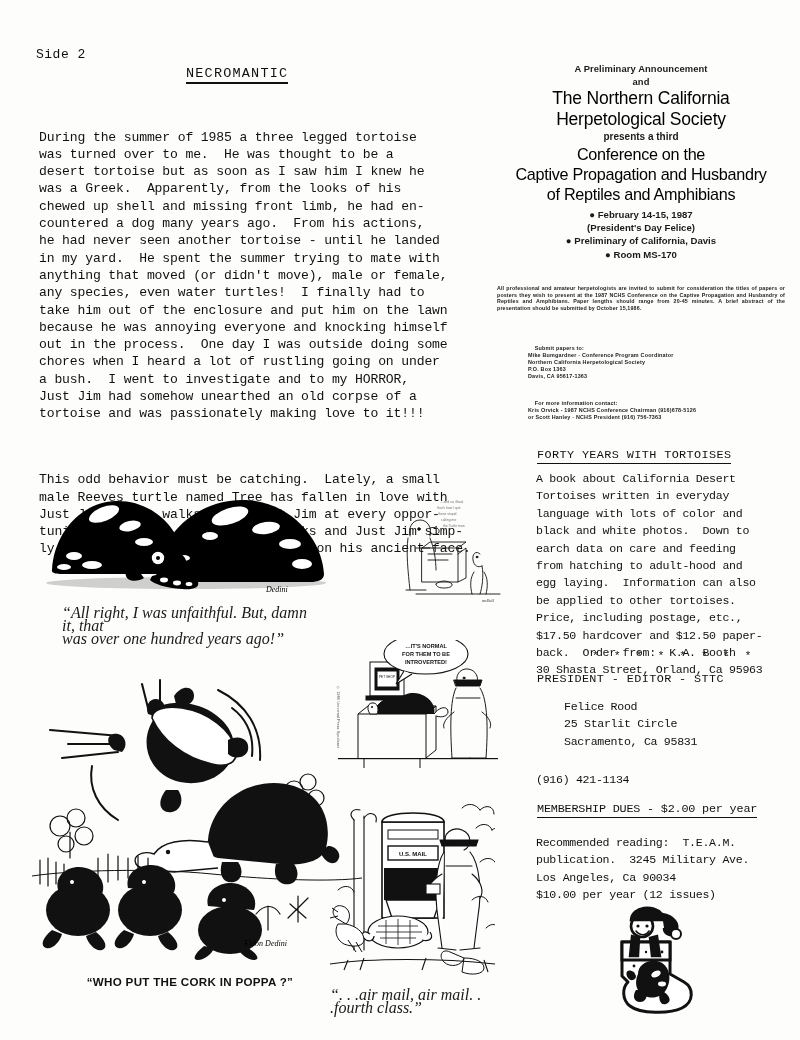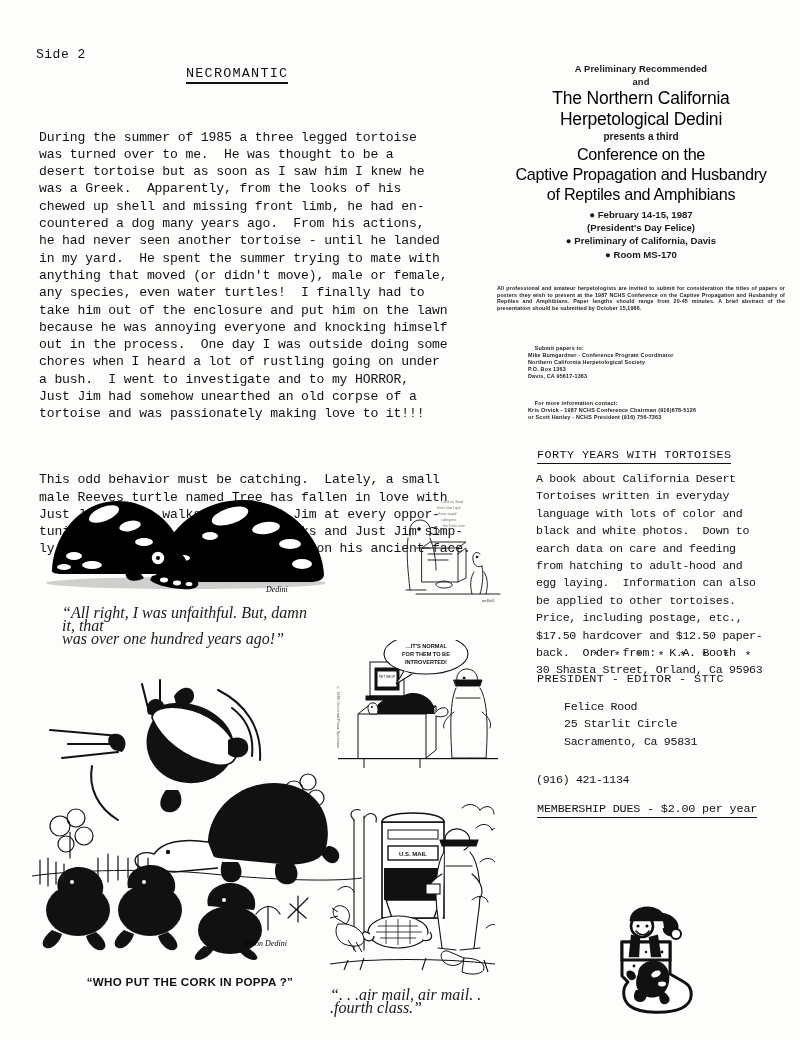--- a/index.html
+++ b/index.html
@@ -147,24 +147,24 @@
 Just Jim had somehow unearthed an old corpse of a
 tortoise and was passionately making love to it!!!</p>
     <p>This odd behavior must be catching.  Lately, a small
 male Reeves turtle named Tree has fallen in love with
 Just Jim.  Tree walks up to Just Jim at every oppor-
 tunity and gently nuzzles his cheeks and Just Jim simp-
 ly stands still with a puzzled look on his ancient face.</p>
   </div>
 
   <div class="flyer">
-    <div class="sm">A Preliminary Recommended</div>
+    <div class="sm">A Preliminary Announcement</div>
     <div class="sm">and</div>
     <div class="big">The Northern California</div>
-    <div class="big">Herpetological Dedini</div>
+    <div class="big">Herpetological Society</div>
     <div class="mid">presents a third</div>
     <div class="big2">Conference on the</div>
     <div class="big2">Captive Propagation and Husbandry</div>
     <div class="big2">of Reptiles and Amphibians</div>
     <div class="bullets">
       <div>● February 14-15, 1987</div>
       <div>(President's Day Felice)</div>
       <div>● Preliminary of California, Davis</div>
       <div>● Room MS-170</div>
     </div>
@@ -205,20 +205,24 @@
   <div id="pres-heading">PRESIDENT - EDITOR - STTC</div>
   <div class="notice" id="pres-address">Felice Rood
 25 Starlit Circle
 Sacramento, Ca 95831</div>
   <div class="notice" id="pres-phone">(916) 421-1134</div>
 
   <div id="dues-heading">
     <span class="uline">MEMBERSHIP DUES - $2.00 per year</span>
   </div>
 
+  <div class="notice" id="reading">Recommended reading:  T.E.A.M.
+publication.  3245 Military Ave.
+Los Angeles, Ca 90034
+$10.00 per year (12 issues)</div>
 
   <svg class="cartoon" style="left:34px; top:470px;" width="300" height="125" viewBox="0 0 300 125">
     <g fill="#000">
       <path d="M18 100 C20 62 48 32 82 31 C118 30 148 58 152 96 C152 102 146 104 140 104 L28 104 C22 104 17 103 18 100 Z"></path>
       <path d="M122 108 C126 60 168 28 212 30 C256 32 288 68 290 104 C290 110 284 112 276 112 L134 112 C126 112 121 112 122 108 Z"></path>
       <ellipse cx="152" cy="113" rx="140" ry="6" opacity="0.18"></ellipse>
     </g>
     <g fill="#fff">
       <ellipse cx="70" cy="44" rx="16" ry="7" transform="rotate(-22 70 44)"></ellipse>
       <ellipse cx="96" cy="56" rx="11" ry="5" transform="rotate(-12 96 56)"></ellipse>

